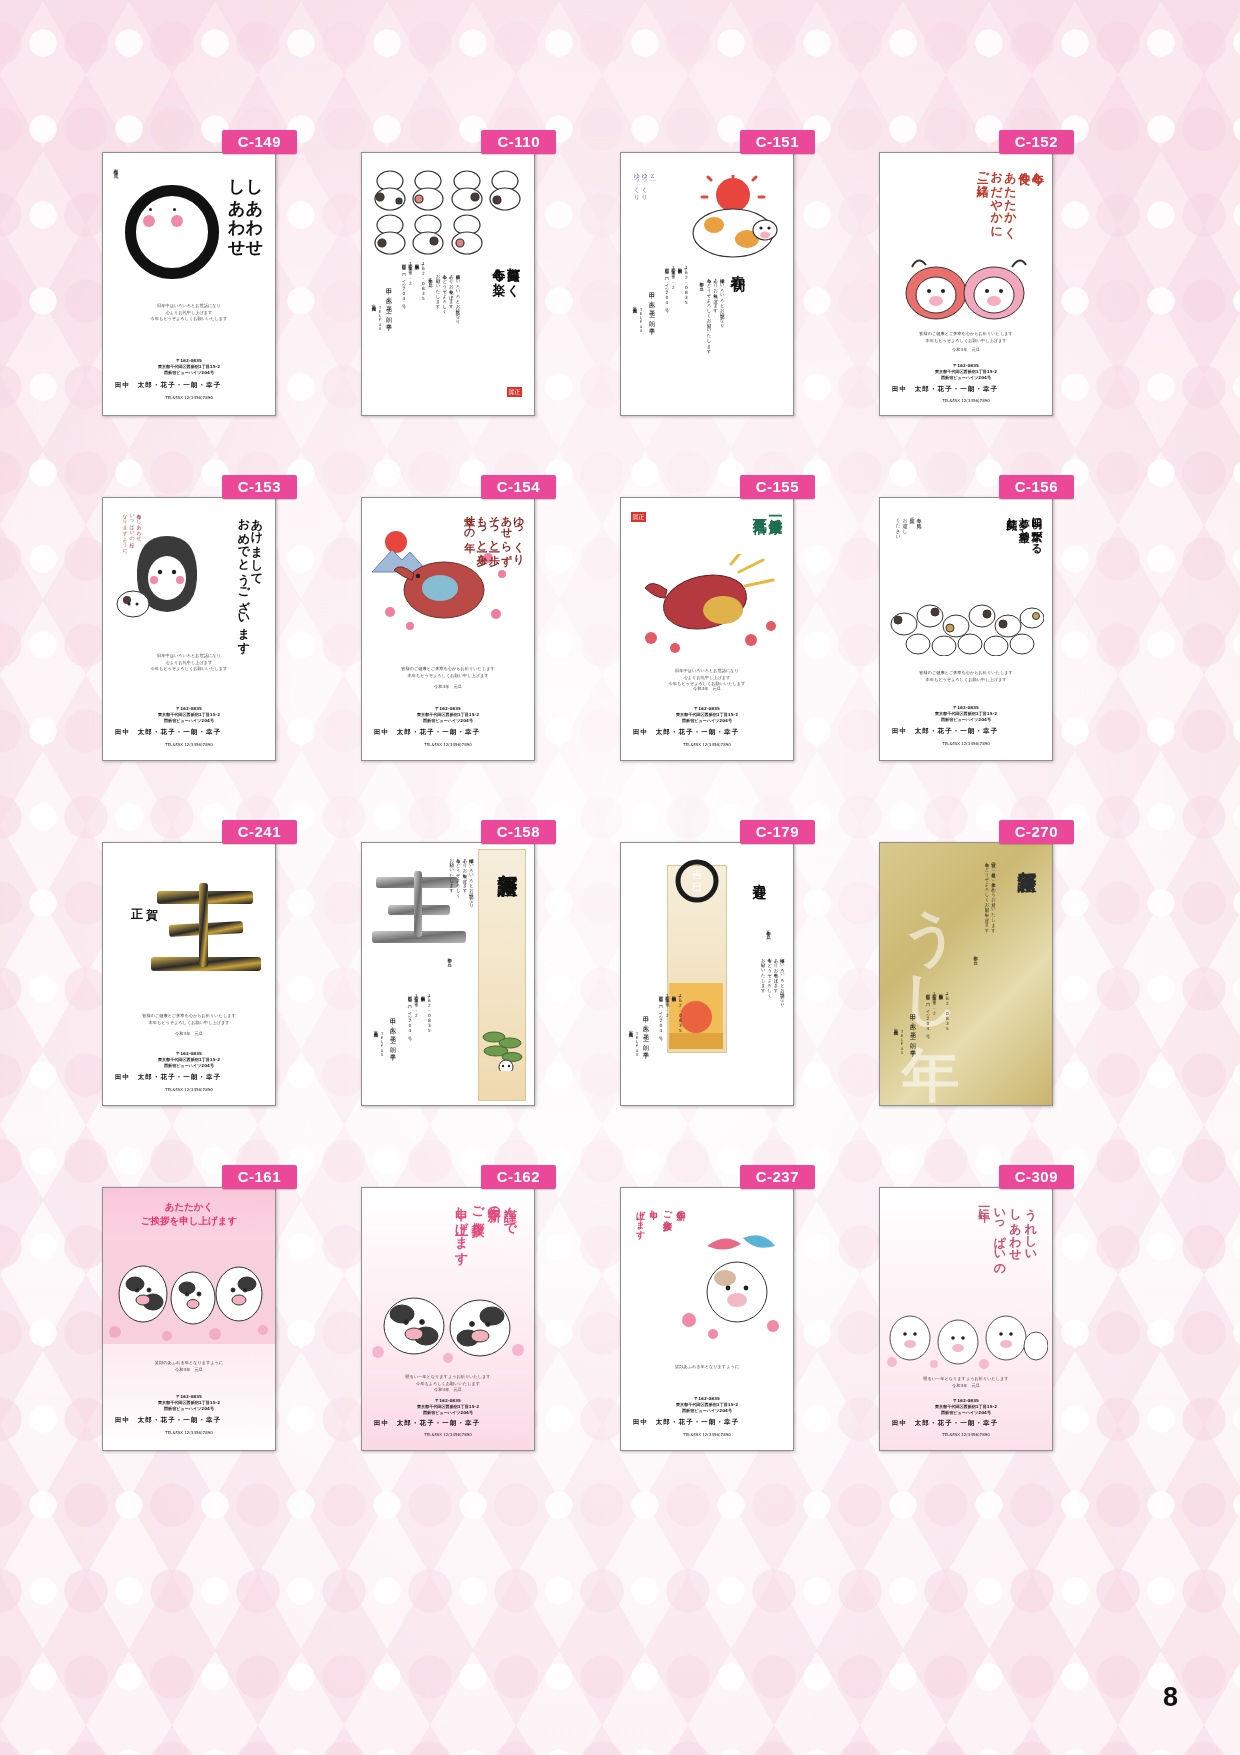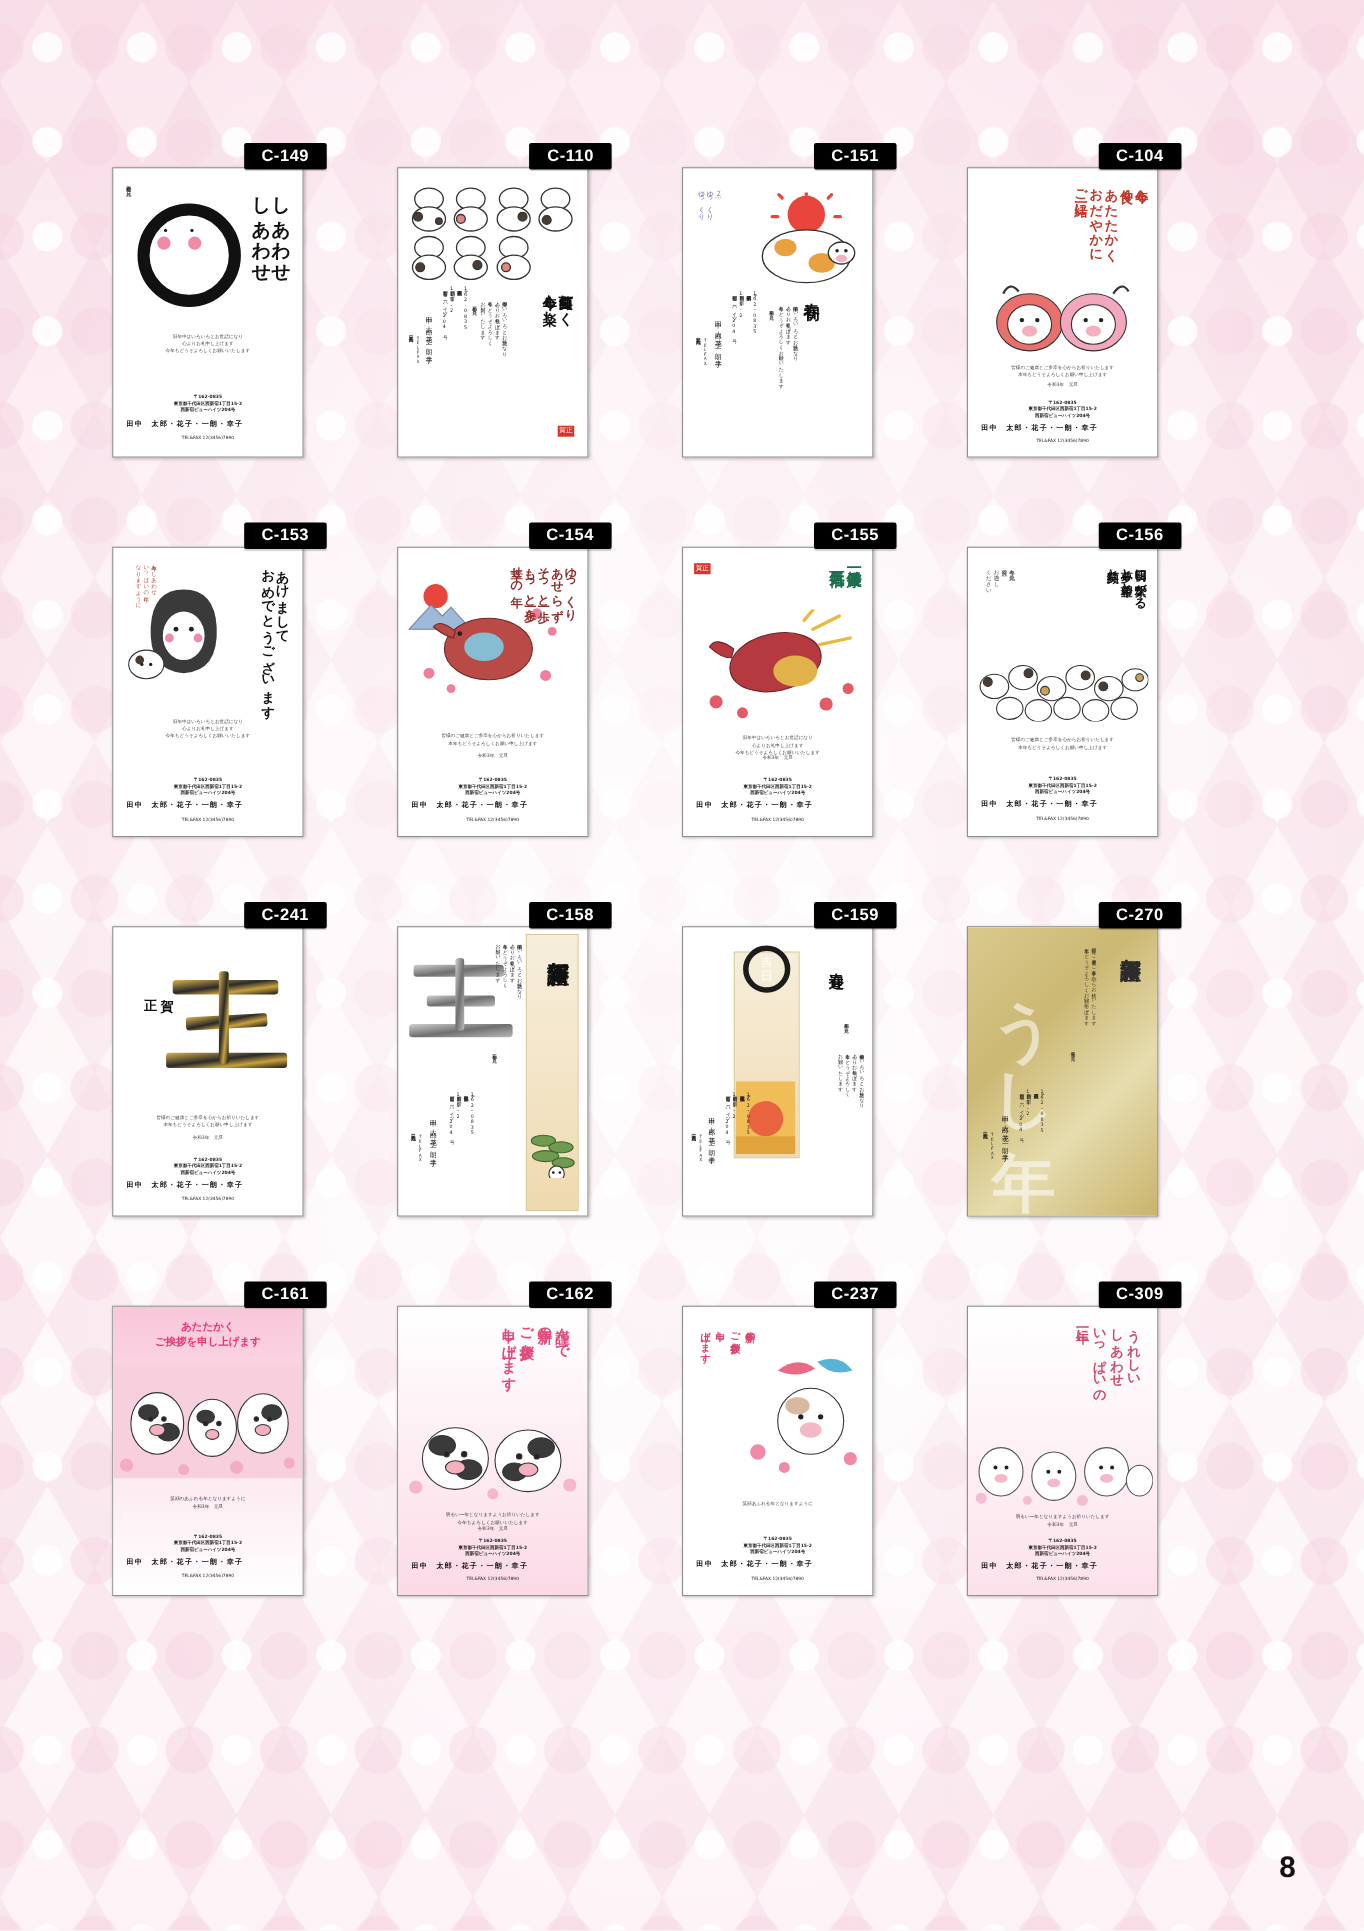--- a/index.html
+++ b/index.html
@@ -37,21 +37,21 @@
     width:1010px;
     display:grid;
     grid-template-columns:repeat(4,219px);
     grid-gap:5px 40px;
     grid-auto-rows:340px;
   }
   .cell{position:relative;}
   .code-tab{
     position:absolute;
     right:0;top:0;
-    background:#000000;
+    background:#ec4899;
     color:#fff;
     font-size:15px;
     font-weight:bold;
     letter-spacing:.5px;
     padding:3px 16px 4px 16px;
     border-radius:2px;
     font-family:"Liberation Sans",sans-serif;
     z-index:5;
     box-shadow:0 1px 1px rgba(0,0,0,.18);
   }
@@ -271,21 +271,21 @@
 西新宿1丁目15-2
 西新宿ビューハイツ204号</div>
           <div class="vtext" style="left:26px;top:134px;font-size:6px;letter-spacing:1px;">田中　太郎　花子　一朗　幸子</div>
           <div class="vtext" style="left:10px;top:152px;font-size:4.2px;line-height:1.5;">ＴＥＬ・ＦＡＸ
 一二（三四五六）七八九〇</div>
         </div>
       </div>
     </div>
 
     <div class="cell">
-      <div class="code-tab">C-104</div>
+      <div class="code-tab">C-152</div>
       <div class="card">
         <div class="card-inner">
           <div class="vtext brush" style="right:8px;top:10px;font-size:12px;line-height:1.15;color:#c0392b;">今年も
 仲良く
 あたたかく
 おだやかに
 ご一緒に</div>
           <div style="position:absolute;left:14px;top:96px;width:144px;height:80px;">
             <svg viewBox="0 0 144 80" width="144" height="80">
               <ellipse cx="42" cy="44" rx="30" ry="26" fill="#e9706c" stroke="#333" stroke-width="1"></ellipse>
@@ -548,21 +548,21 @@
 西新宿1丁目15-2
 西新宿ビューハイツ204号</div>
           <div class="vtext" style="left:26px;top:170px;font-size:6px;letter-spacing:1px;">田中　太郎　花子　一朗　幸子</div>
           <div class="vtext" style="left:10px;top:186px;font-size:4.2px;line-height:1.5;">ＴＥＬ・ＦＡＸ
 一二（三四五六）七八九〇</div>
         </div>
       </div>
     </div>
 
     <div class="cell">
-      <div class="code-tab">C-159</div>
+      <div class="code-tab">C-179</div>
       <div class="card">
         <div class="card-inner">
           <div class="scrollpaper" style="left:46px;top:22px;width:58px;height:186px;"></div>
           <div style="position:absolute;left:48px;top:140px;width:54px;height:66px;">
             <svg viewBox="0 0 54 66" width="54" height="66">
               <rect x="0" y="0" width="54" height="66" fill="#f0b94c" opacity="0.9"></rect>
               <circle cx="27" cy="34" r="16" fill="#e8633e"></circle>
               <rect x="0" y="50" width="54" height="16" fill="#e1a33c"></rect>
             </svg>
           </div>

